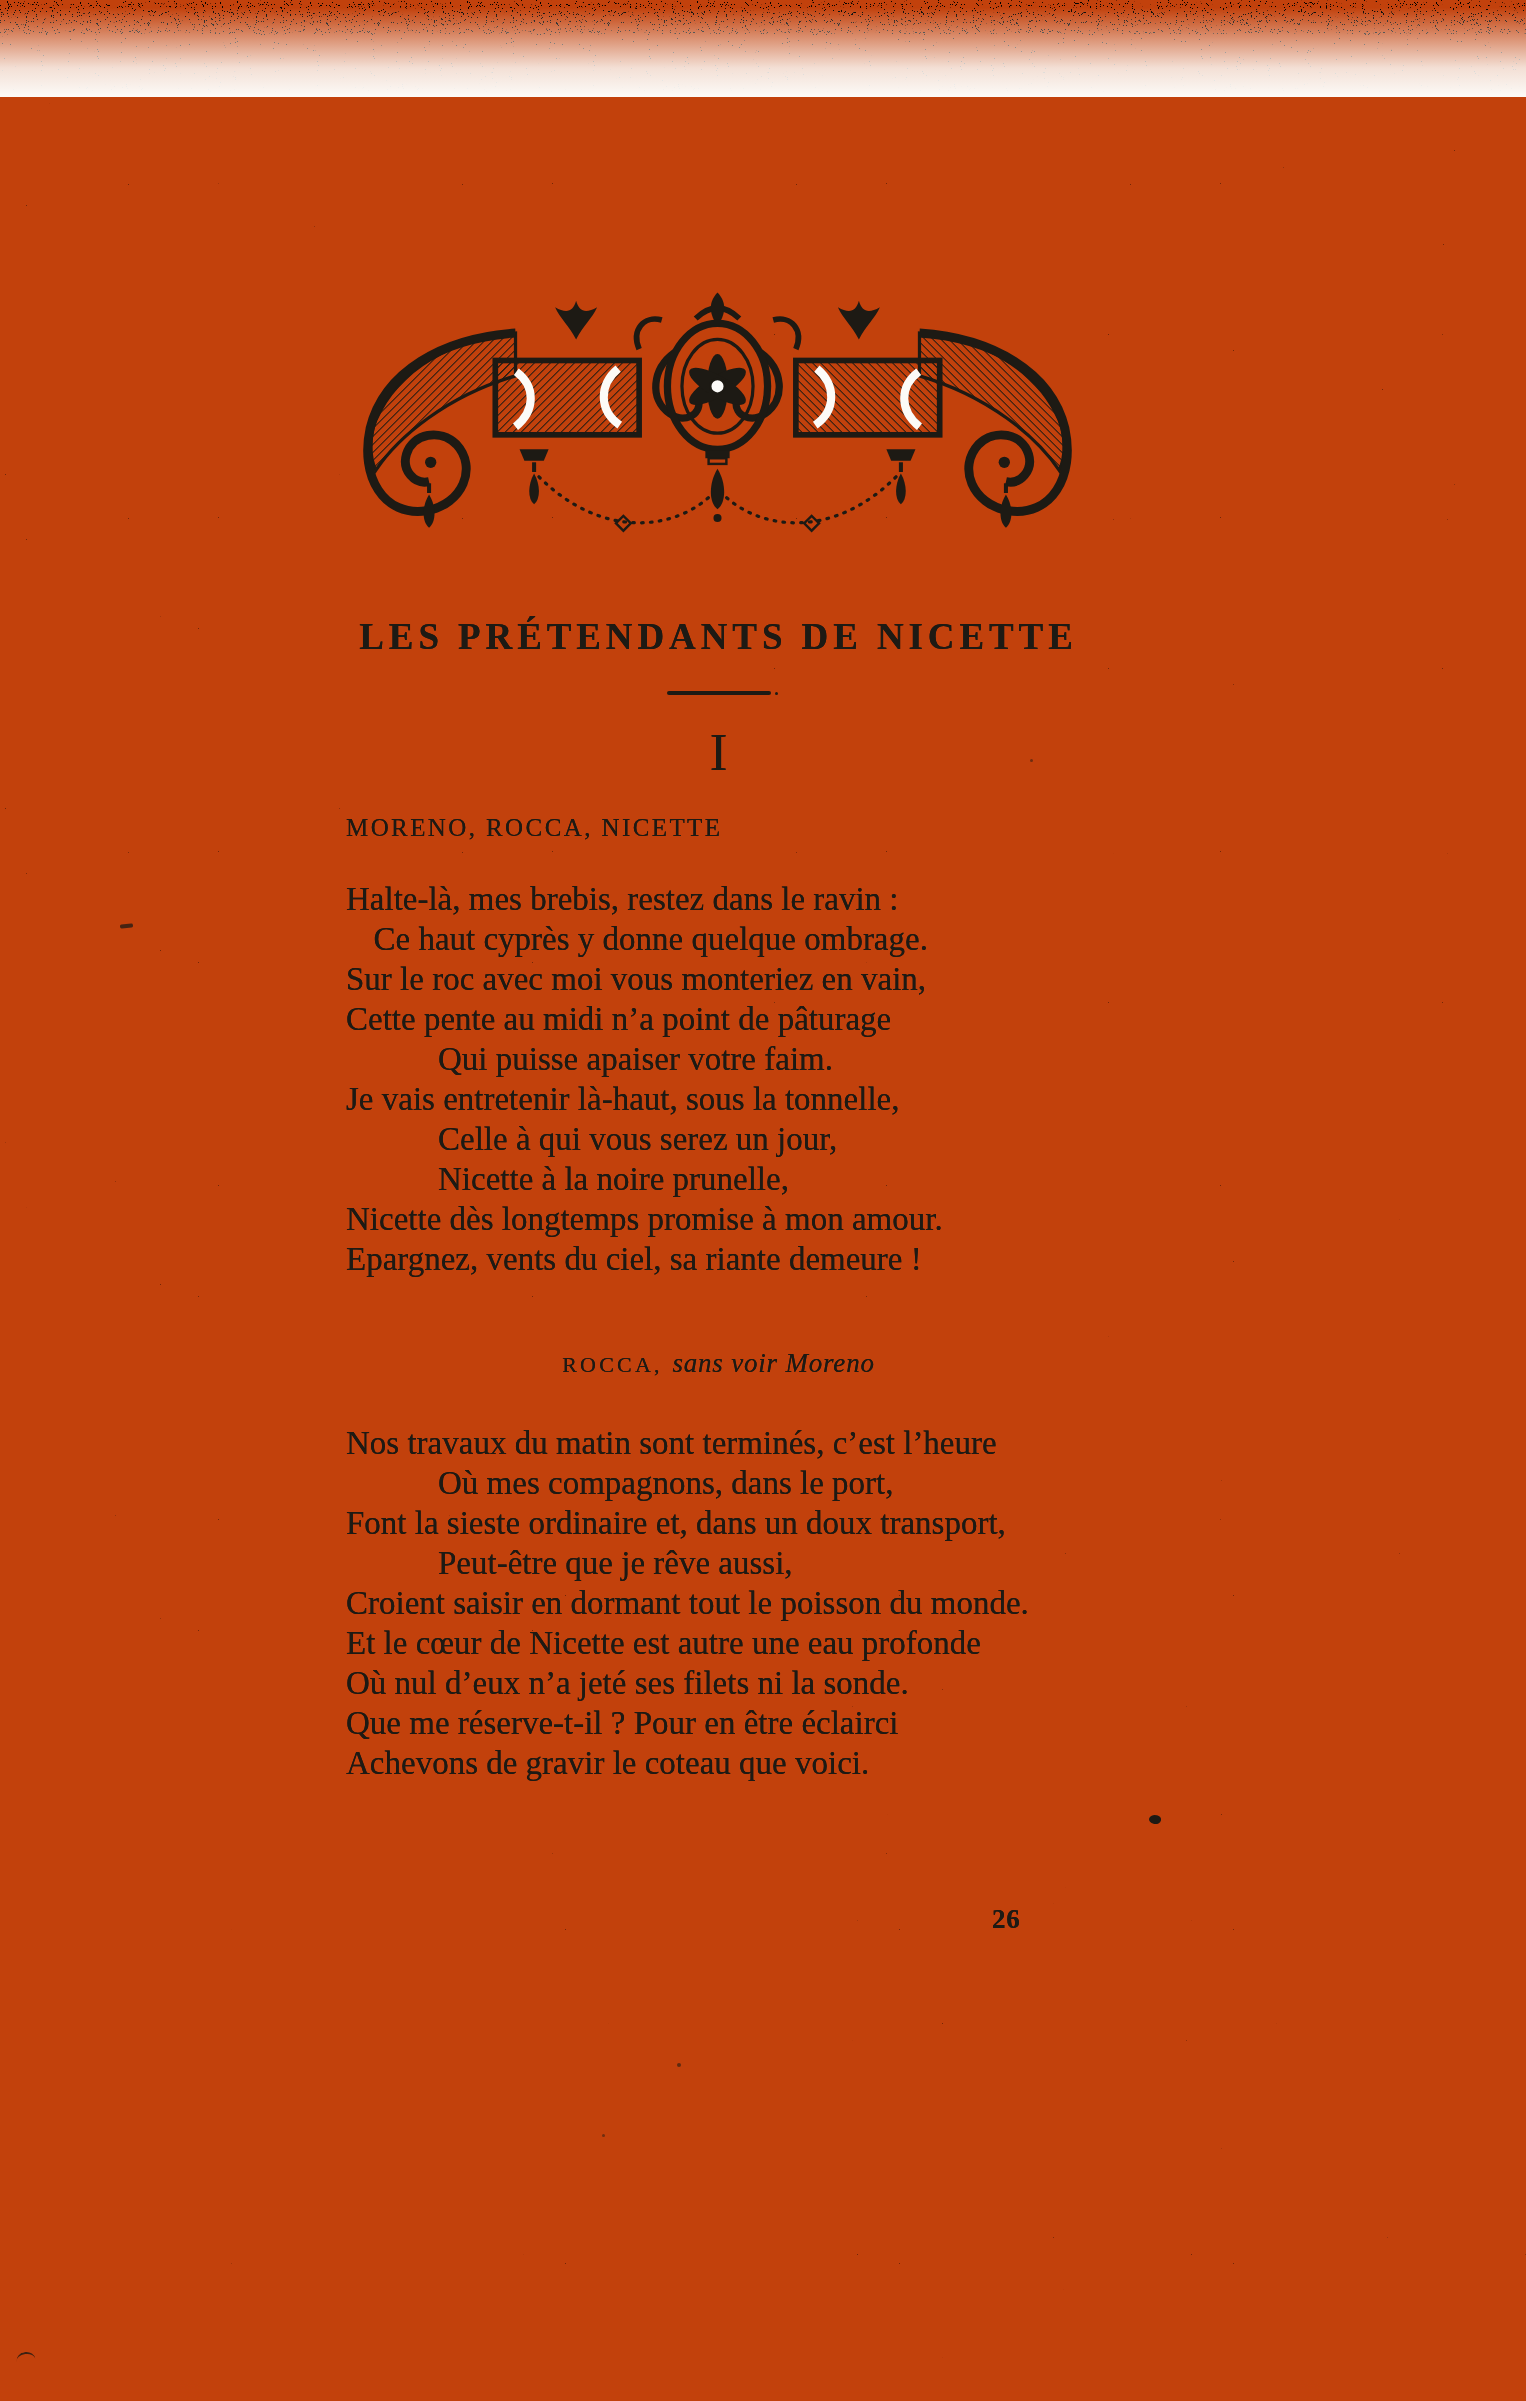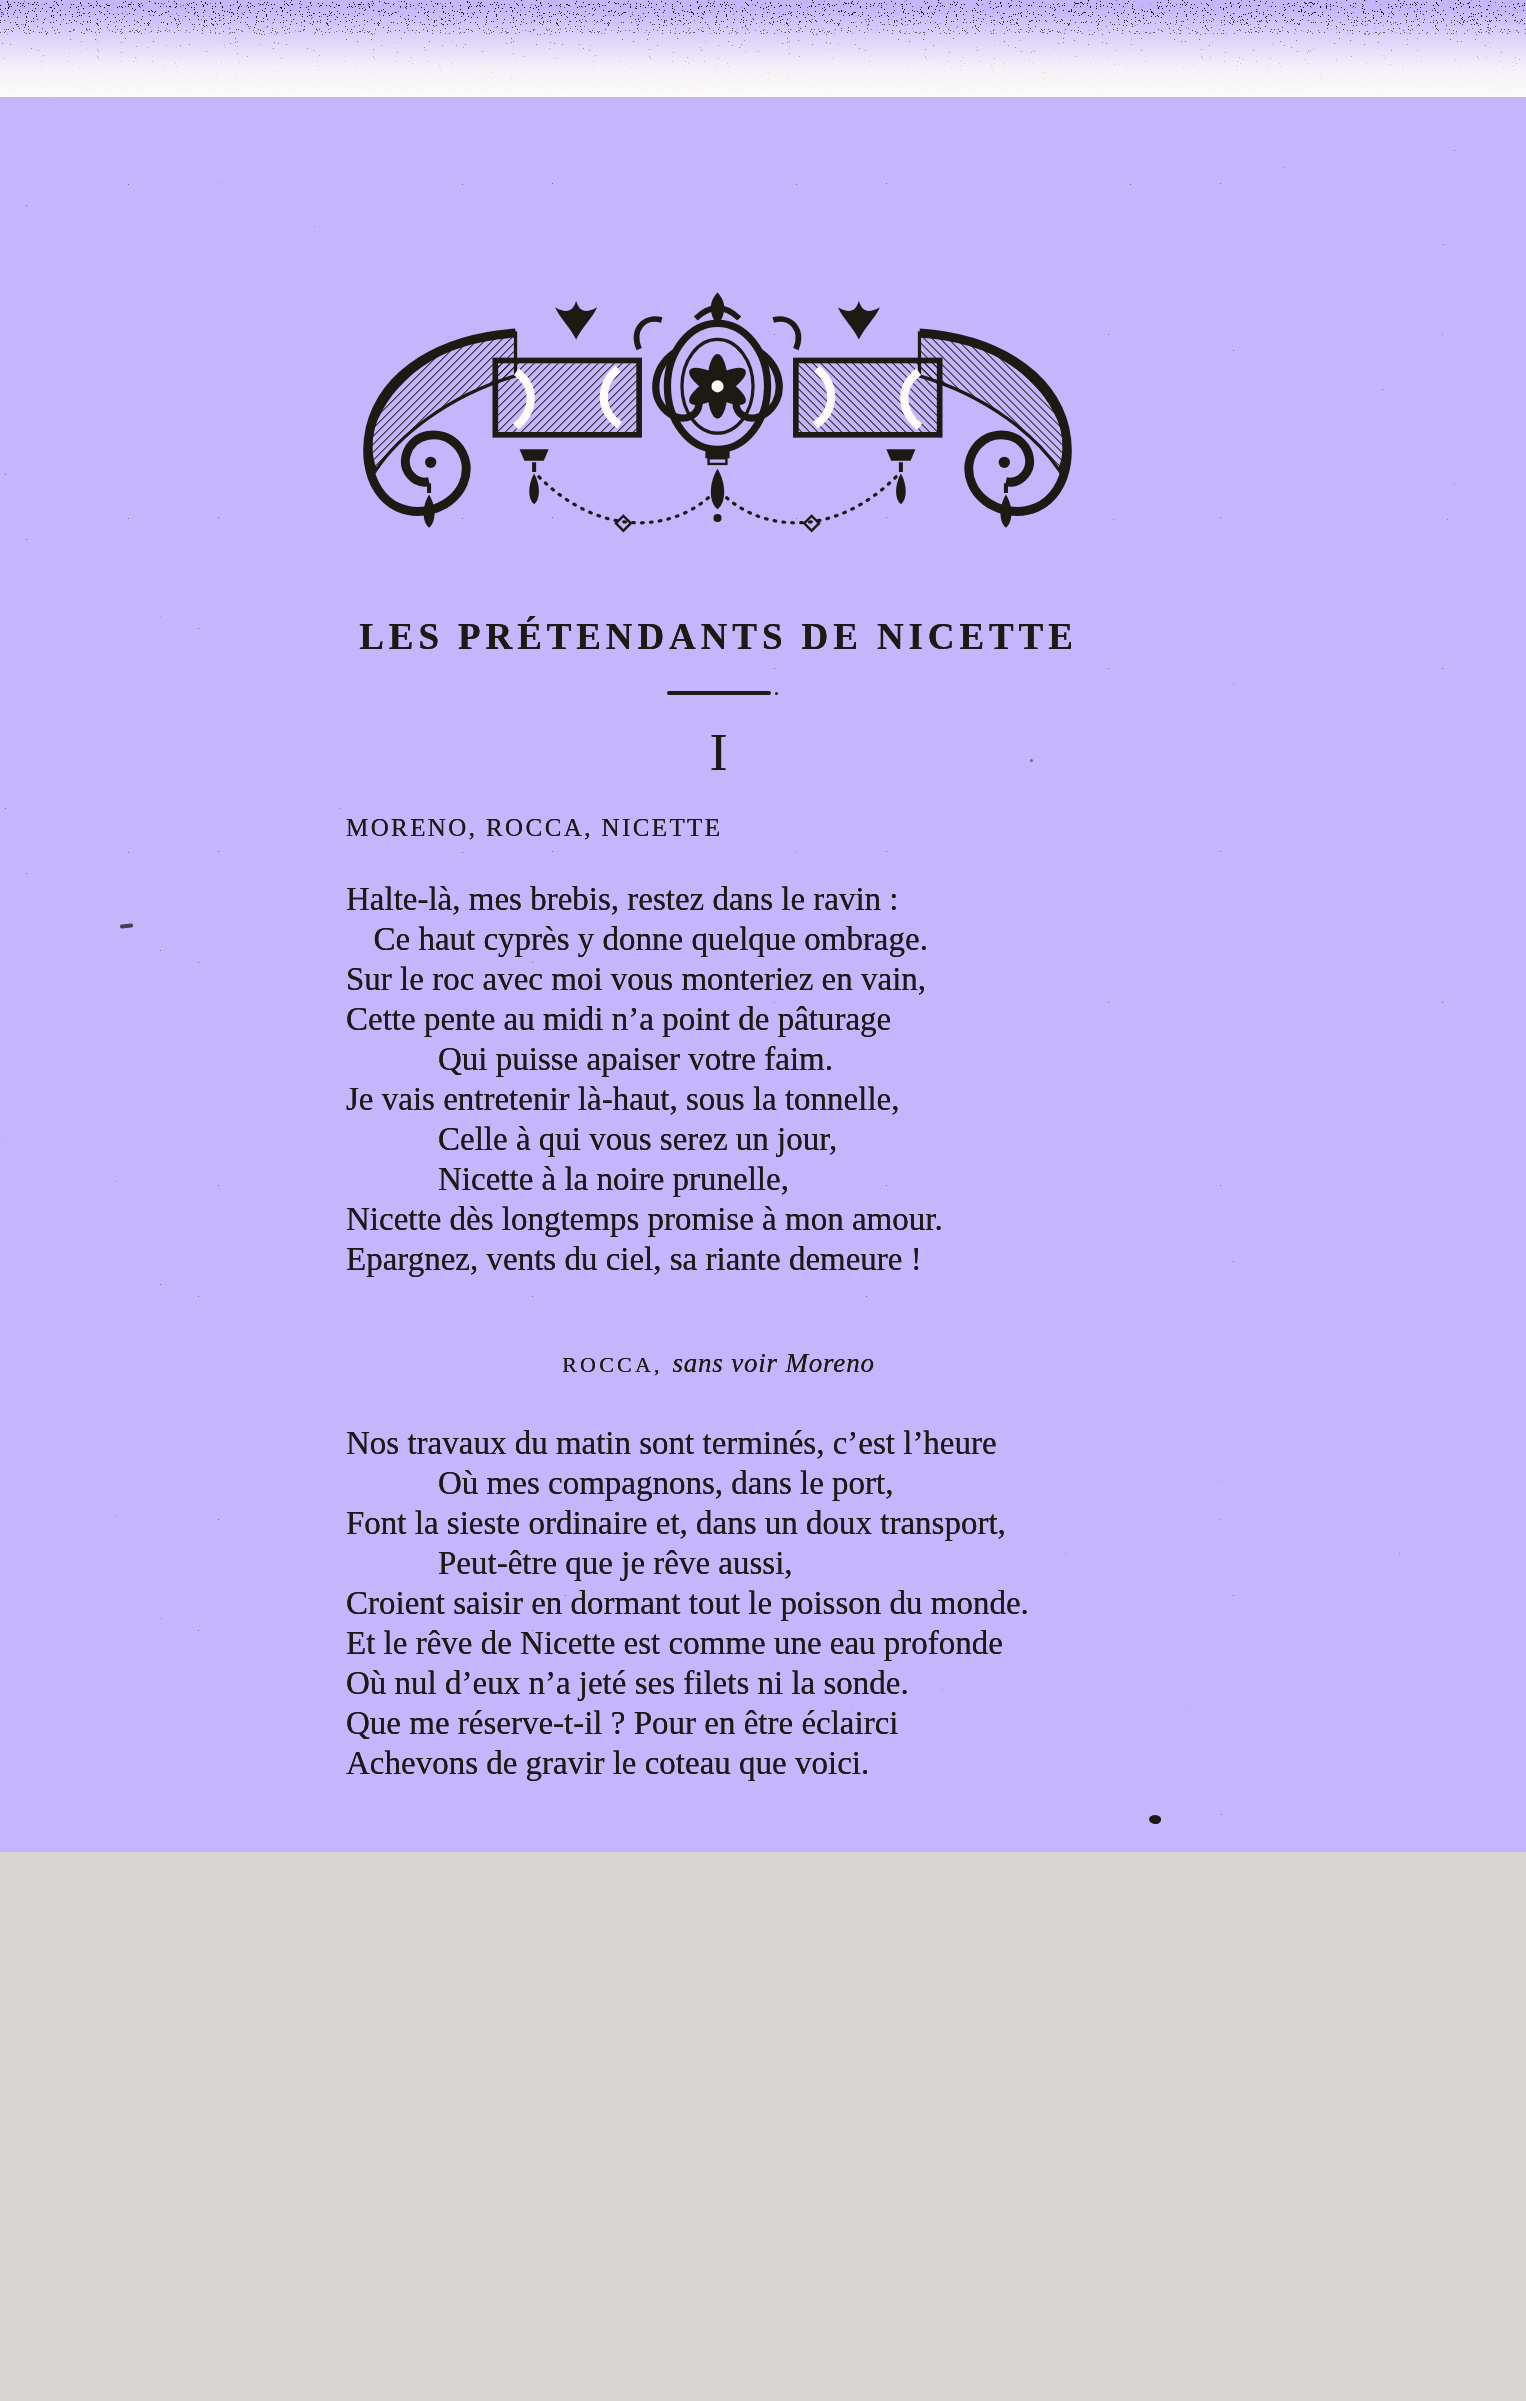--- a/index.html
+++ b/index.html
@@ -1,20 +1,20 @@
 <!DOCTYPE html>
 <html lang="fr" style="font-size:13px"><head>
 <meta charset="utf-8">
 <style>
   html,body{margin:0;padding:0;background:#d8d6d2;}
   .page{
     position:relative;
-    width:1526px;height:1852px;
+    width:1526px;height:2401px;
     margin:0 auto;
-    background:#c4b5fd;
+    background:#c2410c;
     color:#1d1a14;
     font-family:"Liberation Serif","DejaVu Serif",serif;
     overflow:hidden;
   }
   .layer{position:absolute;z-index:0;}
   .content{position:relative;z-index:2;}
 
   
   .noise-top{position:absolute;top:0;left:0;}
   .noise-fade{
@@ -176,21 +176,21 @@
     <div class="speaker-heading second">
       <span class="speaker-name">ROCCA,</span><span class="direction">sans voir Moreno</span>
     </div>
 
     <div class="stanza second">
         <div class="verse-line ind0">Nos travaux du matin sont terminés, c’est l’heure</div>
         <div class="verse-line ind2">Où mes compagnons, dans le port,</div>
         <div class="verse-line ind0">Font la sieste ordinaire et, dans un doux transport,</div>
         <div class="verse-line ind2">Peut-être que je rêve aussi,</div>
         <div class="verse-line ind0">Croient saisir en dormant tout le poisson du monde.</div>
-        <div class="verse-line ind0">Et le rêve de Nicette est comme une eau profonde</div>
+        <div class="verse-line ind0">Et le cœur de Nicette est autre une eau profonde</div>
         <div class="verse-line ind0">Où nul d’eux n’a jeté ses filets ni la sonde.</div>
         <div class="verse-line ind0">Que me réserve-t-il ? Pour en être éclairci</div>
         <div class="verse-line ind0">Achevons de gravir le coteau que voici.</div>
       </div>
 
   </div>
 
   <div class="page-number">26</div>
 
   <div class="speck dot-big"></div>

